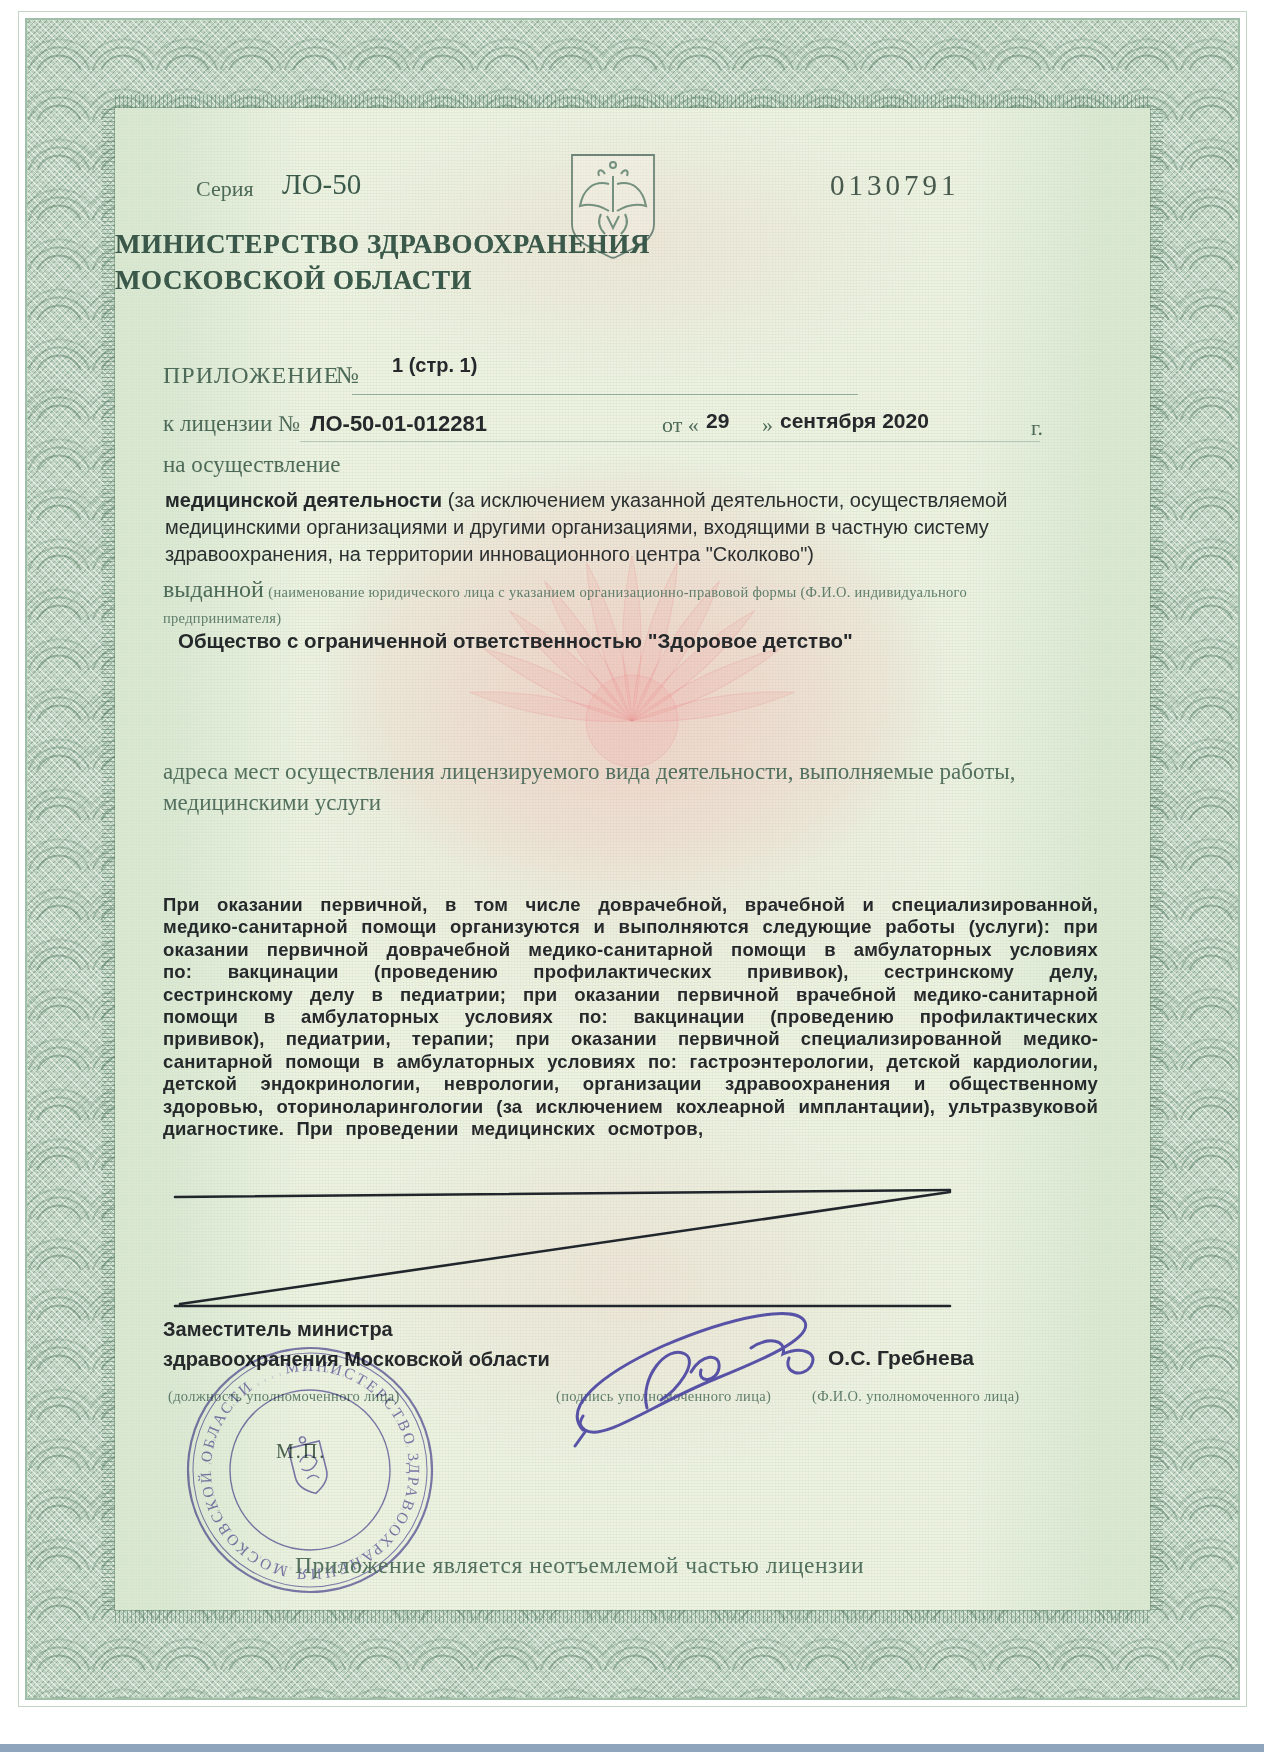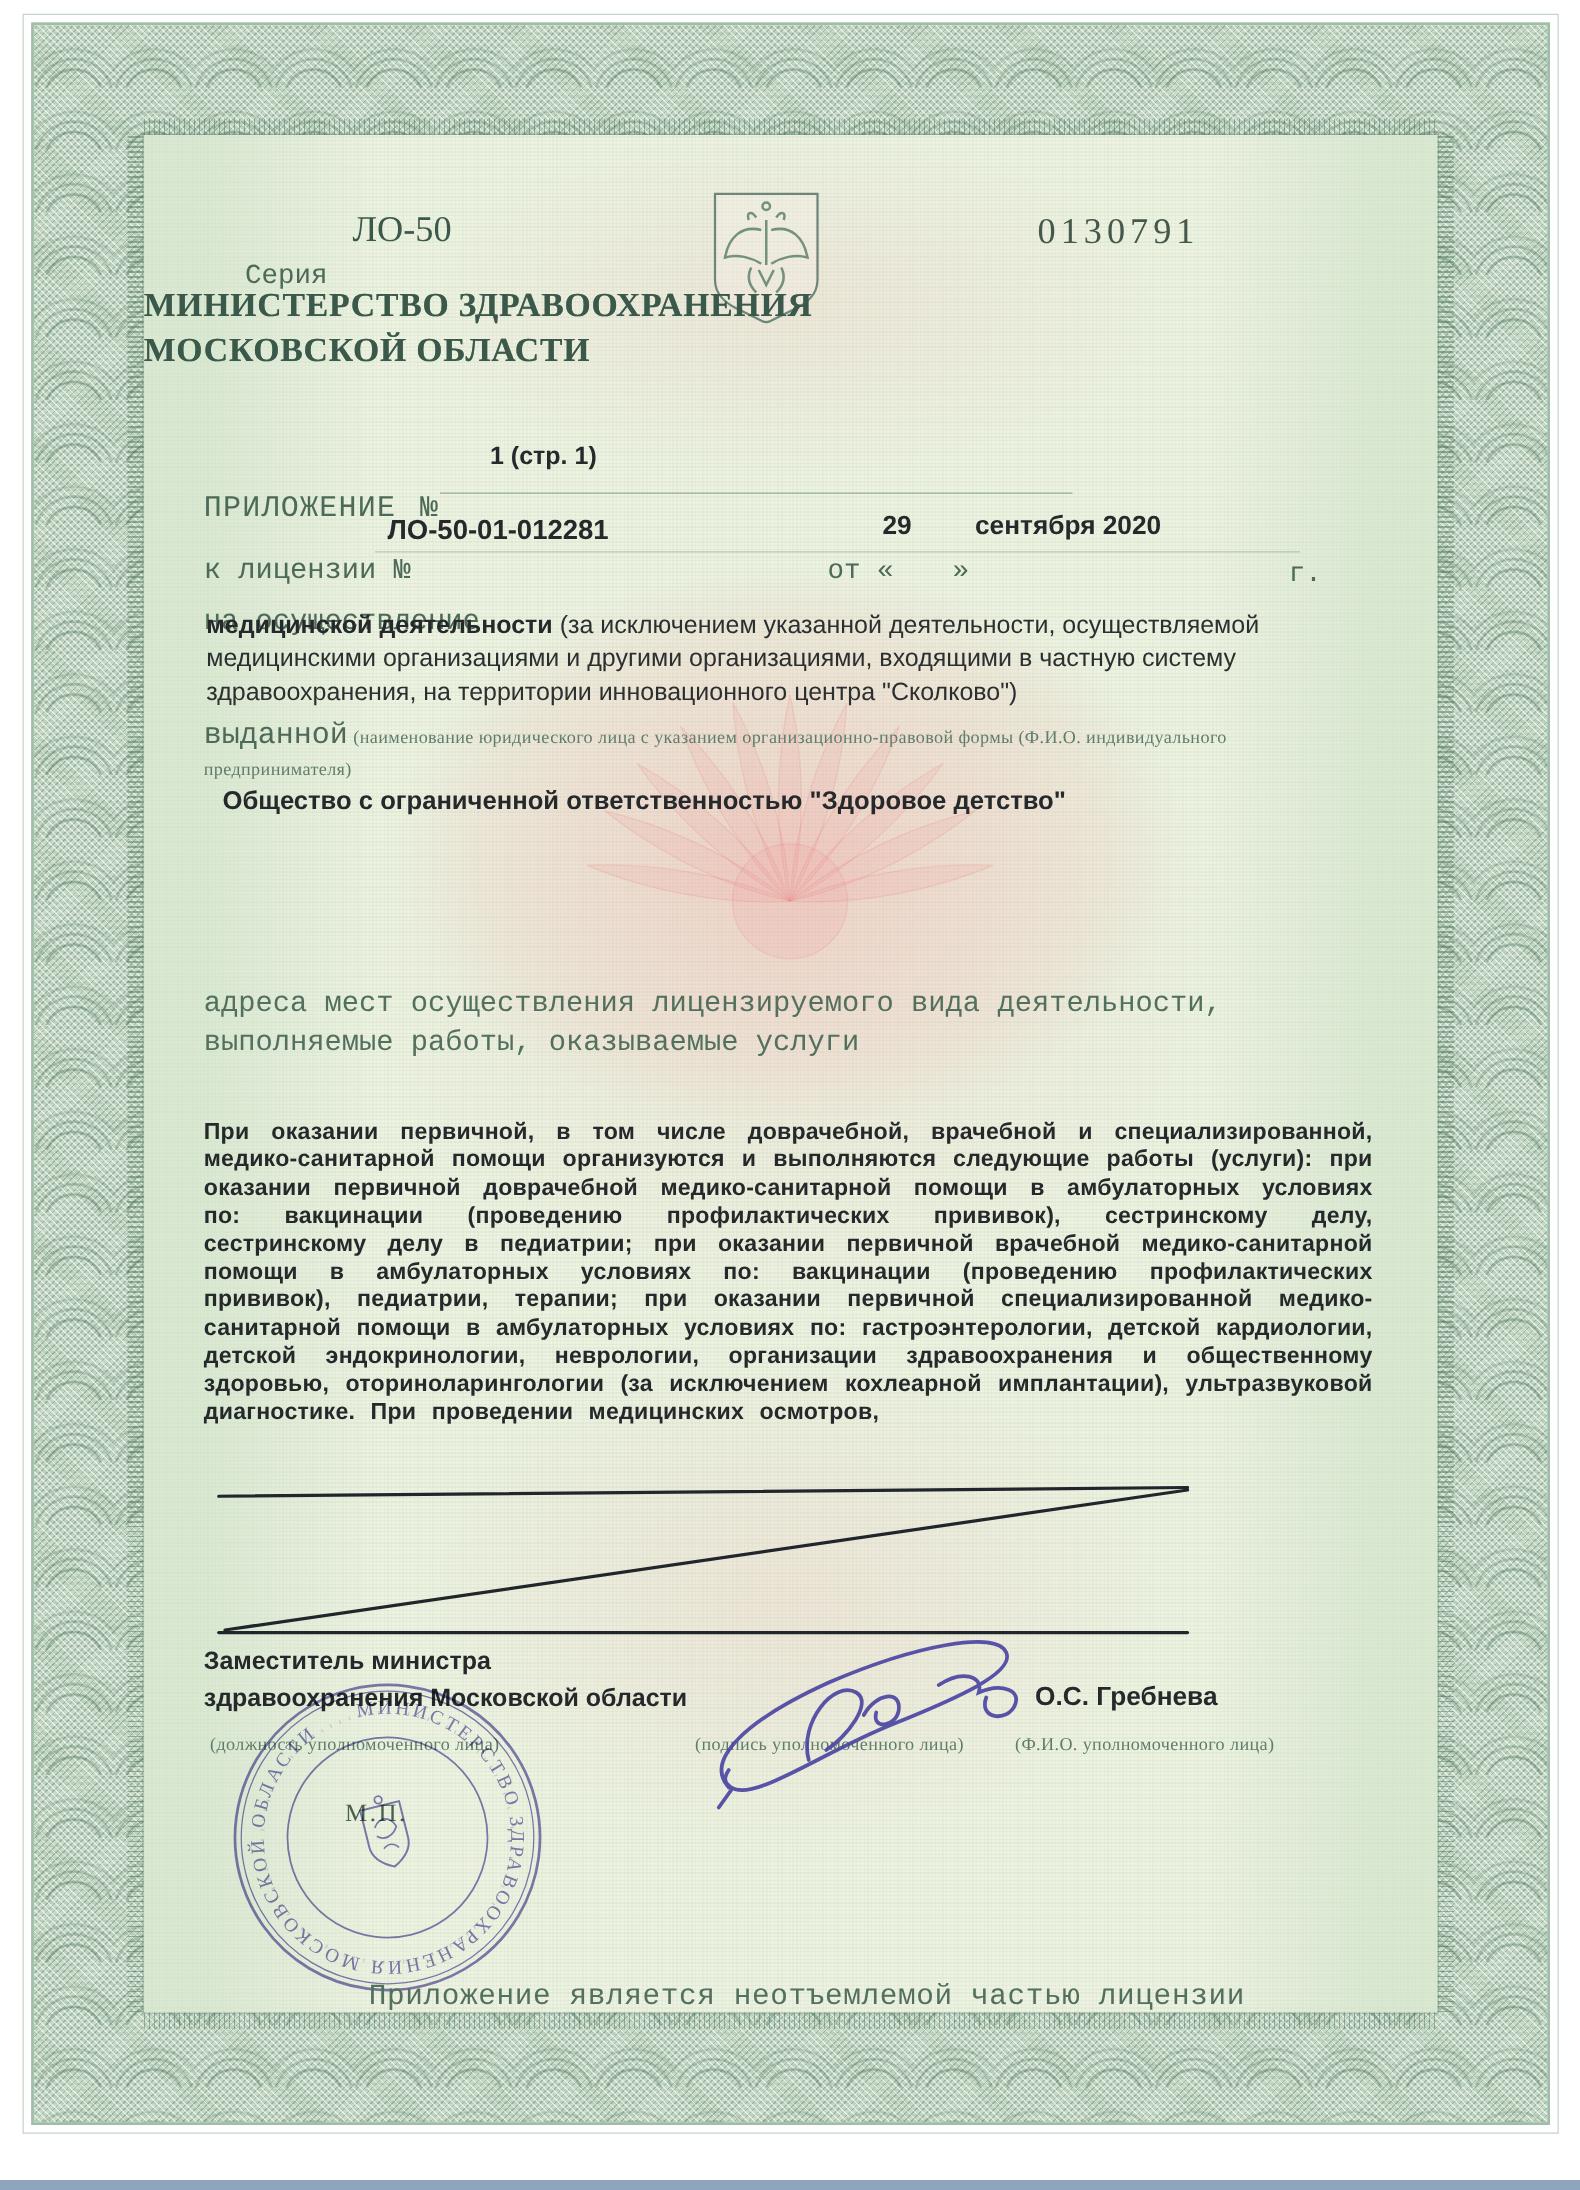--- a/index.html
+++ b/index.html
@@ -32,21 +32,21 @@
     box-shadow:0 0 0 1px rgba(90,125,100,.45);}
 
   .fringe-h{position:absolute;left:115px;width:1035px;height:13px;
     background:repeating-linear-gradient(90deg, rgba(80,120,95,.5) 0 1px, rgba(0,0,0,0) 1px 4px);}
   .fringe-v{position:absolute;top:108px;height:1502px;width:13px;
     background:repeating-linear-gradient(0deg, rgba(80,120,95,.5) 0 1px, rgba(0,0,0,0) 1px 4px);}
 
   
   .abs{position:absolute;white-space:nowrap;}
   .wrap{white-space:normal;}
-  .sg{font-family:Liberation Mono, monospace;color:#4d6a58;margin-top:32px;}
+  .sg{font-family:Liberation Serif, serif;color:#4d6a58;}
   .sg-dk{font-family:"Liberation Serif",serif;color:#3b594a;}
   .sg-sm{font-family:"Liberation Serif",serif;color:#5f7d6b;font-size:14.5px;letter-spacing:.3px;}
   .ink{font-family:"Liberation Sans",sans-serif;font-weight:bold;color:#26292b;}
   .title{width:1035px;left:115px;text-align:left;font-weight:bold;font-size:27px;letter-spacing:.6px;text-shadow:0 0 .5px rgba(59,89,74,.6);}
   .rule{position:absolute;height:1px;background:rgba(120,150,135,.75);}
   .para{font-size:18.5px;line-height:22.4px;letter-spacing:.2px;word-spacing:7px;text-align:justify;}
   .bluestrip{position:absolute;left:0;top:1744px;width:1264px;height:8px;background:#7b94b2;opacity:.85;}
 </style>
 </head>
 <body>
@@ -119,21 +119,21 @@
     <span class="sg" style="font-size:24px">выданной</span>
     <span class="sg-sm">(наименование юридического лица с указанием организационно-правовой формы (Ф.И.О. индивидуального предпринимателя)</span>
   </div>
 
   <div class="abs wrap" style="left:165px;top:487px;width:858px;font-size:20px;line-height:27px;color:#2b2f30;font-family:'Liberation Sans',sans-serif">
     <span class="ink" style="font-size:20px">медицинской деятельности</span>
     <span>(за исключением указанной деятельности, осуществляемой медицинскими организациями и другими организациями, входящими в частную систему здравоохранения, на территории инновационного центра "Сколково")</span>
   </div>
   <div class="abs ink wrap" style="left:178px;top:629px;width:880px;font-size:20.5px">Общество с ограниченной ответственностью "Здоровое детство"</div>
 
-  <div class="abs sg wrap" style="left:163px;top:756px;width:880px;font-size:23px;line-height:31px;color:#53705f">адреса мест осуществления лицензируемого вида деятельности, выполняемые работы, оказываемые услуги</div>
+  <div class="abs sg wrap" style="left:163px;top:756px;width:880px;font-size:23px;line-height:31px;color:#53705f">адреса мест осуществления лицензируемого вида деятельности, выполняемые работы, медицинскими услуги</div>
 
   <div class="abs ink wrap para" style="left:163px;top:894px;width:935px">При оказании первичной, в том числе доврачебной, врачебной и специализированной, медико-санитарной помощи организуются и выполняются следующие работы (услуги): при оказании первичной доврачебной медико-санитарной помощи в амбулаторных условиях по: вакцинации (проведению профилактических прививок), сестринскому делу, сестринскому делу в педиатрии; при оказании первичной врачебной медико-санитарной помощи в амбулаторных условиях по: вакцинации (проведению профилактических прививок), педиатрии, терапии; при оказании первичной специализированной медико-санитарной помощи в амбулаторных условиях по: гастроэнтерологии, детской кардиологии, детской эндокринологии, неврологии, организации здравоохранения и общественному здоровью, оториноларингологии (за исключением кохлеарной имплантации), ультразвуковой диагностике. При проведении медицинских осмотров,</div>
 
   <svg class="abs" style="left:160px;top:1180px" width="800" height="135" viewBox="0 0 800 135">
     <g stroke="#20262b" stroke-width="2.6" stroke-linecap="round" fill="none">
       <line x1="15" y1="17" x2="790" y2="10"></line>
       <line x1="790" y1="12" x2="20" y2="124"></line>
       <line x1="15" y1="126" x2="790" y2="126"></line>
     </g>
   </svg>

